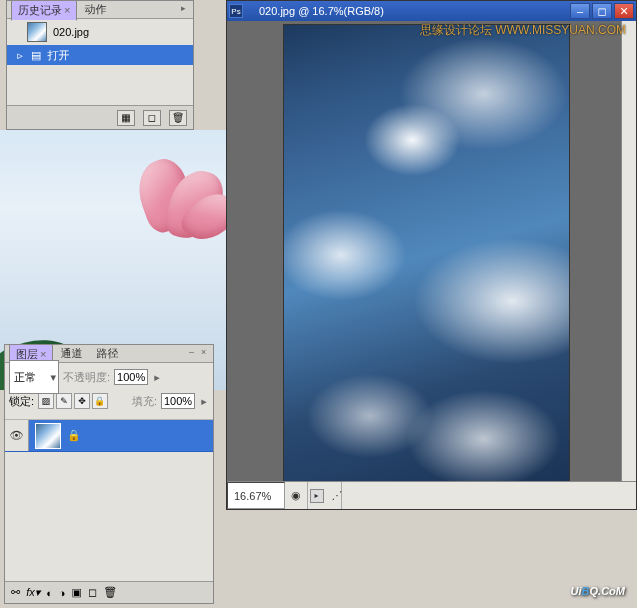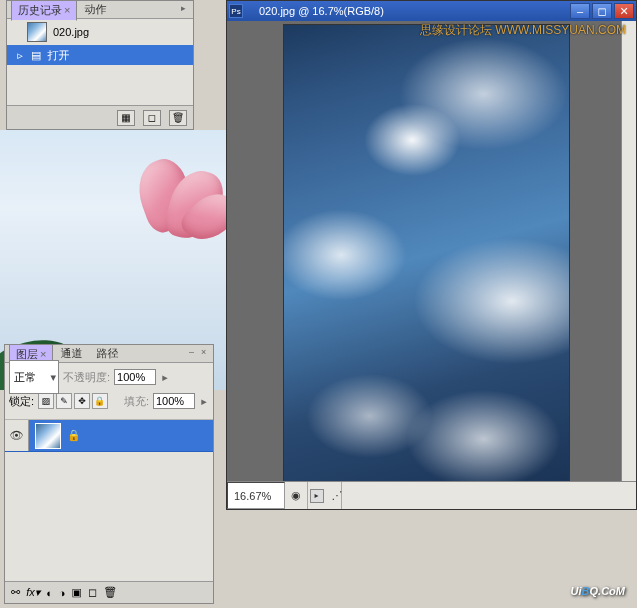--- a/index.html
+++ b/index.html
@@ -18,21 +18,21 @@
 .icon-btn{width:18px;height:16px;border:1px solid #888;background:#e4e2dd;display:flex;align-items:center;justify-content:center;cursor:pointer;font-size:10px}
 .bg-image{position:absolute;left:0;top:130px;width:230px;height:260px;background:linear-gradient(180deg,#d8e8f5 0%,#e8f0f8 30%,#c5d8e8 100%);overflow:hidden}
 .flower{position:absolute;right:-20px;top:30px;width:120px;height:100px}
 .petal{position:absolute;width:50px;height:70px;background:linear-gradient(145deg,#f8d8e0,#e890a8,#d87088);border-radius:60% 40% 70% 30%;box-shadow:inset -3px -3px 8px rgba(180,60,90,0.4)}
 .leaf{position:absolute;bottom:-30px;left:-10px;width:100px;height:80px;background:linear-gradient(100deg,#2a6b3a,#1a4a28);border-radius:40% 60% 50% 30%;transform:rotate(-15deg)}
 .layers-panel{left:4px;top:344px;width:210px;height:260px;z-index:5}
 .layers-controls{padding:4px;background:#e4e2dd;border-bottom:1px solid #b8b6b0}
 .row{display:flex;align-items:center;gap:4px;margin-bottom:4px;height:20px}
 .select-box{border:1px solid #888;background:#fff;padding:1px 16px 1px 4px;position:relative;min-width:50px;height:34px;display:flex;align-items:center}
 .select-box::after{content:"▾";position:absolute;right:2px;color:#555}
-.pct-box{border:1px solid #888;background:#fff;padding:1px 2px;width:42px;height:16px;display:flex;align-items:center}
+.pct-box{border:1px solid #888;background:#fff;padding:1px 2px;width:34px;height:16px;display:flex;align-items:center}
 .lock-icons{display:flex;gap:2px}
 .lock-ic{width:16px;height:16px;border:1px solid #999;background:#eee;display:flex;align-items:center;justify-content:center;font-size:9px}
 .layer-row{display:flex;align-items:center;background:#3875d7;color:#fff;height:32px;border-bottom:1px solid #2860c0}
 .eye-col{width:24px;height:100%;background:#e4e2dd;border-right:1px solid #999;display:flex;align-items:center;justify-content:center;color:#333}
 .layer-thumb{width:26px;height:26px;margin:0 6px;background:linear-gradient(135deg,#3a6a95,#88b5e0,#fff,#4a7aa5);border:1px solid #fff}
 .layer-name{flex:1;font-style:italic}
 .lock-ind{margin-right:8px}
 .layers-footer{position:absolute;bottom:0;left:0;right:0;height:22px;background:#d6d4cf;border-top:1px solid #999;display:flex;align-items:center;gap:6px;padding:0 6px}
 .doc-window{position:absolute;left:226px;top:0;width:411px;height:510px;background:#6b6b6b;border:1px solid #333}
 .titlebar{height:20px;background:linear-gradient(#3868c8,#2452a8);display:flex;align-items:center;color:#fff;padding:0 2px;gap:16px}

